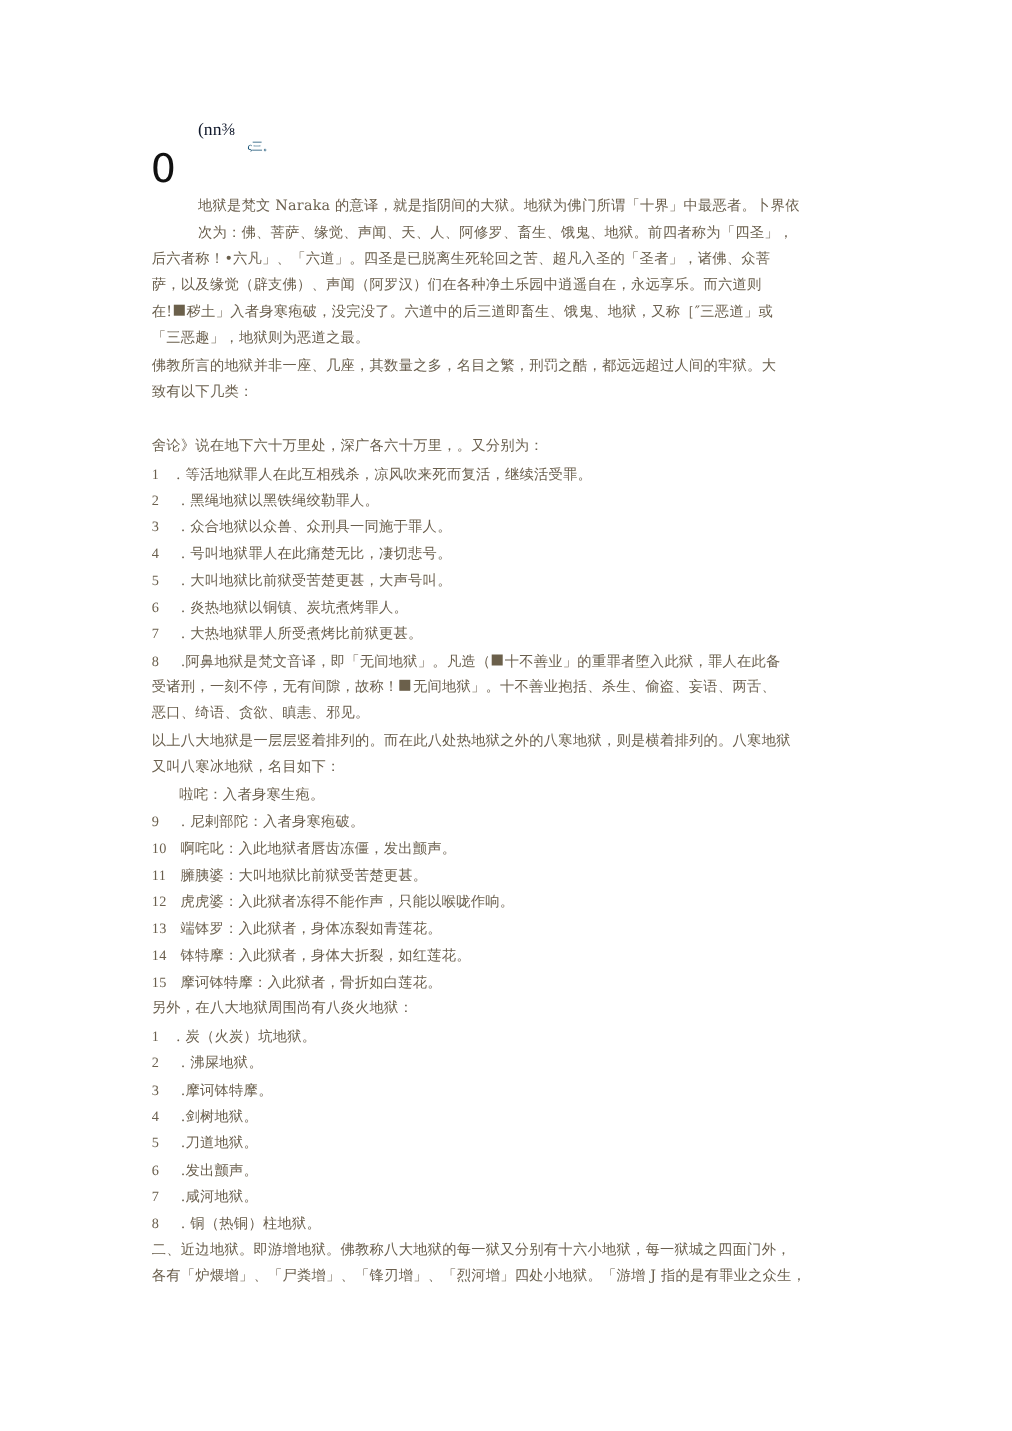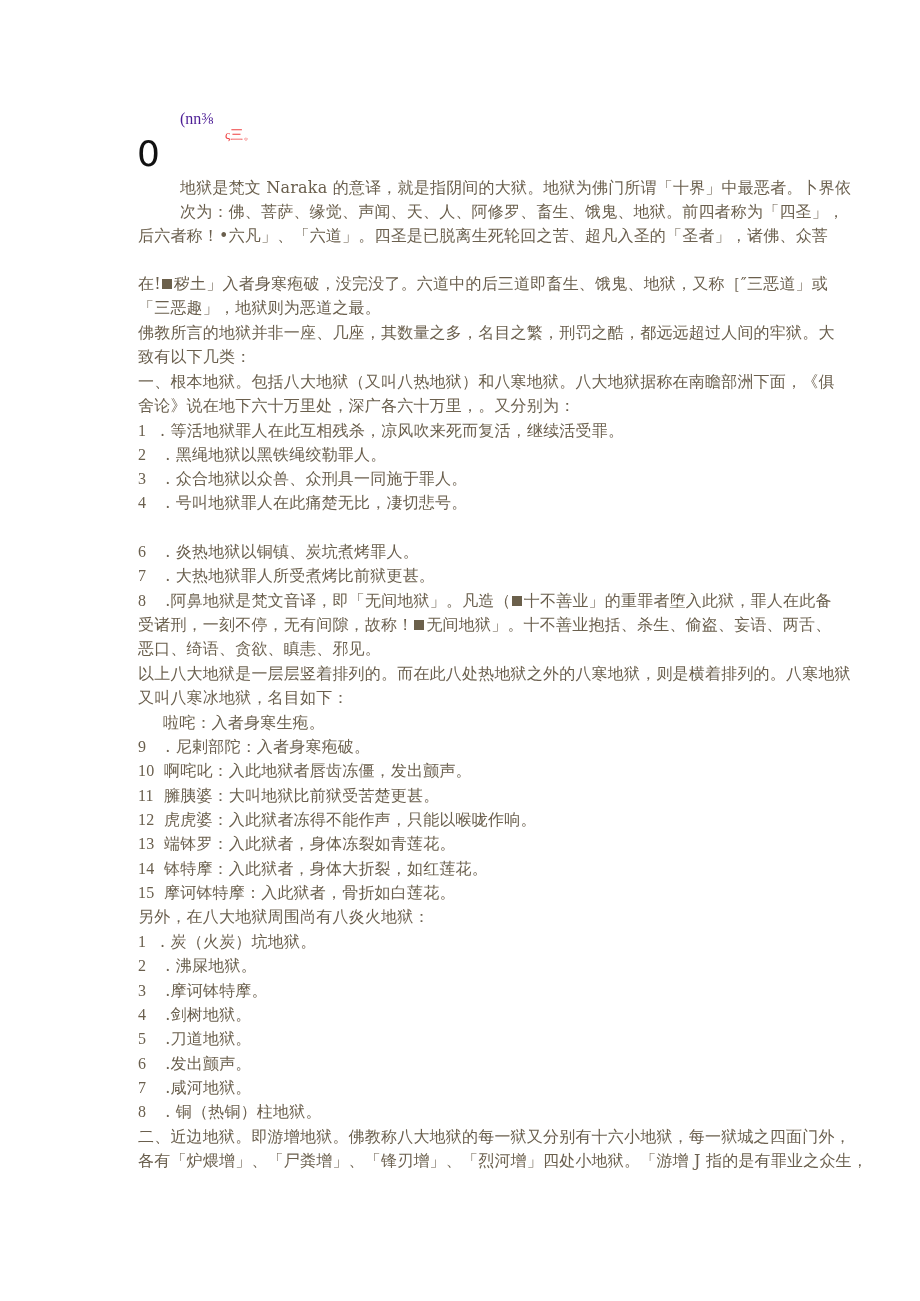--- a/index.html
+++ b/index.html
@@ -18,41 +18,41 @@
     .page {
       position: absolute;
       left: 0; top: 0;
       width: 920px; height: 1301px;
     }
     .hdr-code {
       position: absolute;
       left: 180px; top: 110px;
       font-family: "Liberation Serif", serif;
       font-size: 16px;
-      color: #4c1d95;
+      color: #0f172a;
     }
     .hdr-mark {
       position: absolute;
       left: 225px; top: 126px;
       font-family: "Liberation Serif", serif;
-      font-size: 13px;
-      color: #ef4444;
+      font-size: 10px;
+      color: #0c4a6e;
     }
     .big-zero {
       position: absolute;
       left: 137px; top: 136px;
       font-family: "DejaVu Sans", sans-serif;
       font-size: 36px;
       color: #111;
       line-height: 1;
     }
     .line {
       position: absolute;
       left: 138px;
-      font-size: 16px;
+      font-size: 13px;
       line-height: 18px;
       white-space: nowrap;
       letter-spacing: 0.2px;
     }
     .ind1 { left: 180px; }
     .ind3 { left: 163px; }
     .num {
       display: inline-block;
       width: 22px;
       font-family: "Liberation Serif", serif;
@@ -75,42 +75,45 @@
 
 <div class="page">
 
   <div class="hdr-code">(nn⅜</div>
   <div class="hdr-mark">ς三。</div>
   <div class="big-zero">0</div>
 
   <div class="line ind1" style="top:179px">地狱是梵文 Naraka 的意译，就是指阴间的大狱。地狱为佛门所谓「十界」中最恶者。卜界依</div>
   <div class="line ind1" style="top:203px">次为：佛、菩萨、缘觉、声闻、天、人、阿修罗、畜生、饿鬼、地狱。前四者称为「四圣」，</div>
   <div class="line" style="top:227px">后六者称！•六凡」、「六道」。四圣是已脱离生死轮回之苦、超凡入圣的「圣者」，诸佛、众菩</div>
+  <div class="line" style="top:251px">萨，以及缘觉（辟支佛）、声闻（阿罗汉）们在各种净土乐园中逍遥自在，永远享乐。而六道则</div>
   <div class="line" style="top:275px">
     <span>在!</span><span class="blk"></span><span>秽土」入者身寒疱破，没完没了。六道中的后三道即畜生、饿鬼、地狱，又称［″三恶道」或</span>
   </div>
   <div class="line" style="top:299px">「三恶趣」，地狱则为恶道之最。</div>
 
   <div class="line" style="top:324px">佛教所言的地狱并非一座、几座，其数量之多，名目之繁，刑罚之酷，都远远超过人间的牢狱。大</div>
   <div class="line" style="top:348px">致有以下几类：</div>
 
-  <div class="line" style="top:373px">一、根本地狱。包括八大地狱（又叫八热地狱）和八寒地狱。八大地狱据称在南瞻部洲下面，《俱</div>
   <div class="line" style="top:397px">舍论》说在地下六十万里处，深广各六十万里，。又分别为：</div>
 
   <div class="line" style="top:422px">
     <span class="num">1</span><span>. 等活地狱罪人在此互相残杀，凉风吹来死而复活，继续活受罪。</span>
   </div>
   <div class="line" style="top:446px">
     <span class="num">2</span><span> . 黑绳地狱以黑铁绳绞勒罪人。</span>
   </div>
   <div class="line" style="top:470px">
     <span class="num">3</span><span> . 众合地狱以众兽、众刑具一同施于罪人。</span>
   </div>
   <div class="line" style="top:494px">
     <span class="num">4</span><span> . 号叫地狱罪人在此痛楚无比，凄切悲号。</span>
+  </div>
+  <div class="line" style="top:519px">
+    <span class="num">5</span><span> . 大叫地狱比前狱受苦楚更甚，大声号叫。</span>
   </div>
   <div class="line" style="top:543px">
     <span class="num">6</span><span> . 炎热地狱以铜镇、炭坑煮烤罪人。</span>
   </div>
   <div class="line" style="top:567px">
     <span class="num">7</span><span> . 大热地狱罪人所受煮烤比前狱更甚。</span>
   </div>
 
   <div class="line" style="top:592px">
     <span class="num">8</span><span> .阿鼻地狱是梵文音译，即「无间地狱」。凡造（</span><span class="blk"></span><span>十不善业」的重罪者堕入此狱，罪人在此备</span>

